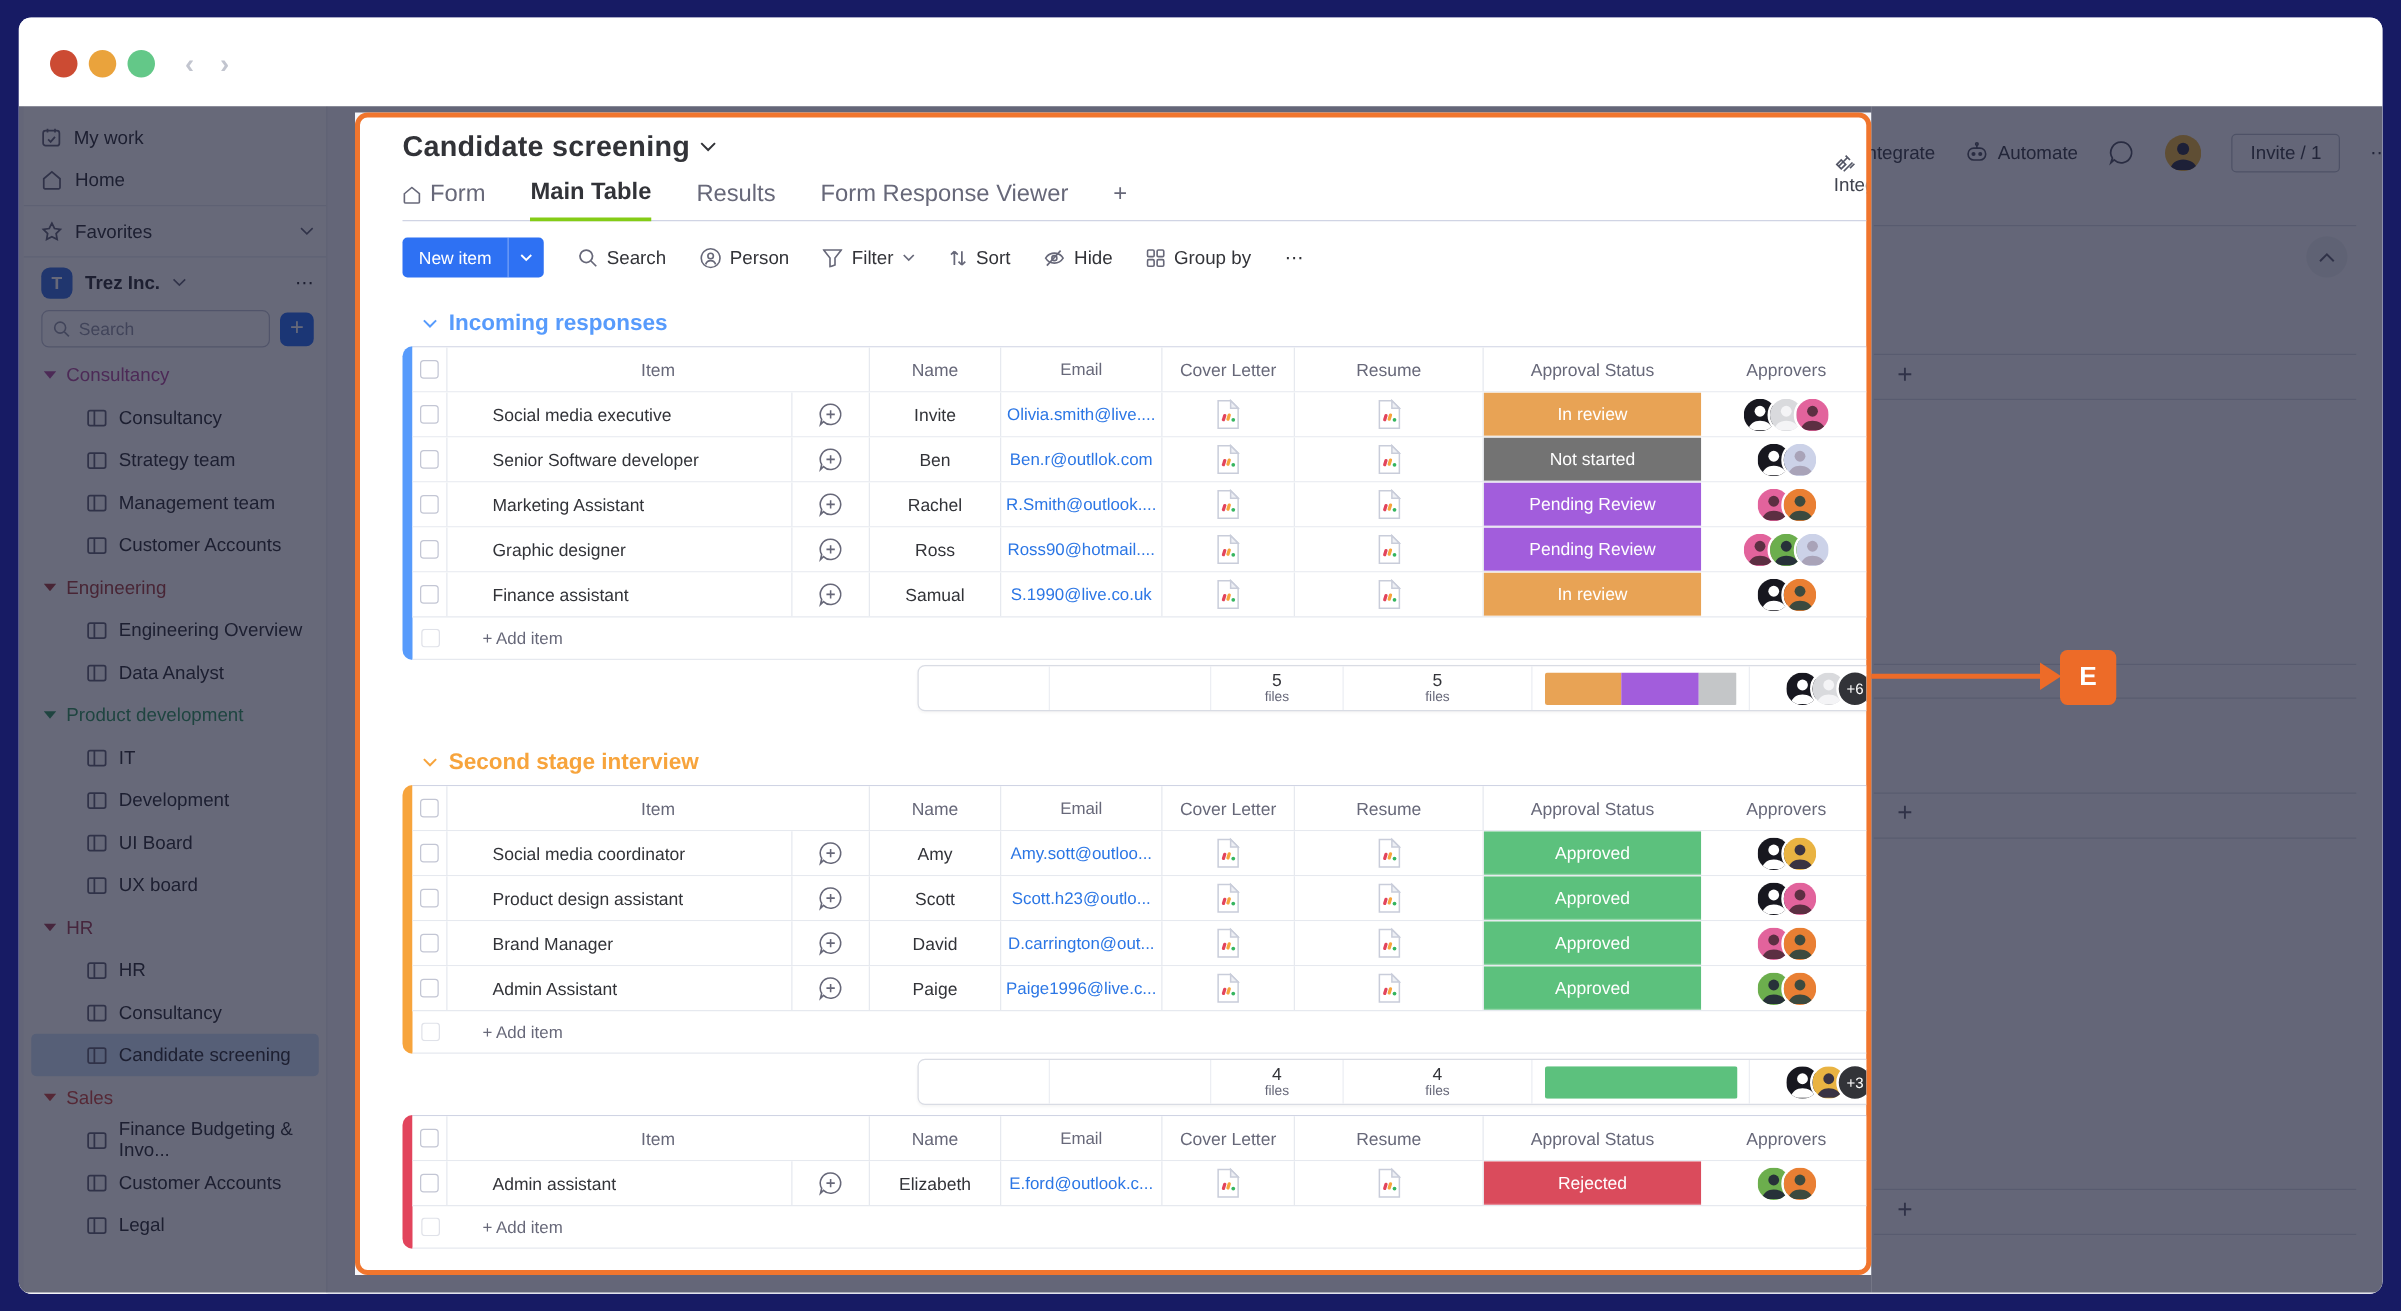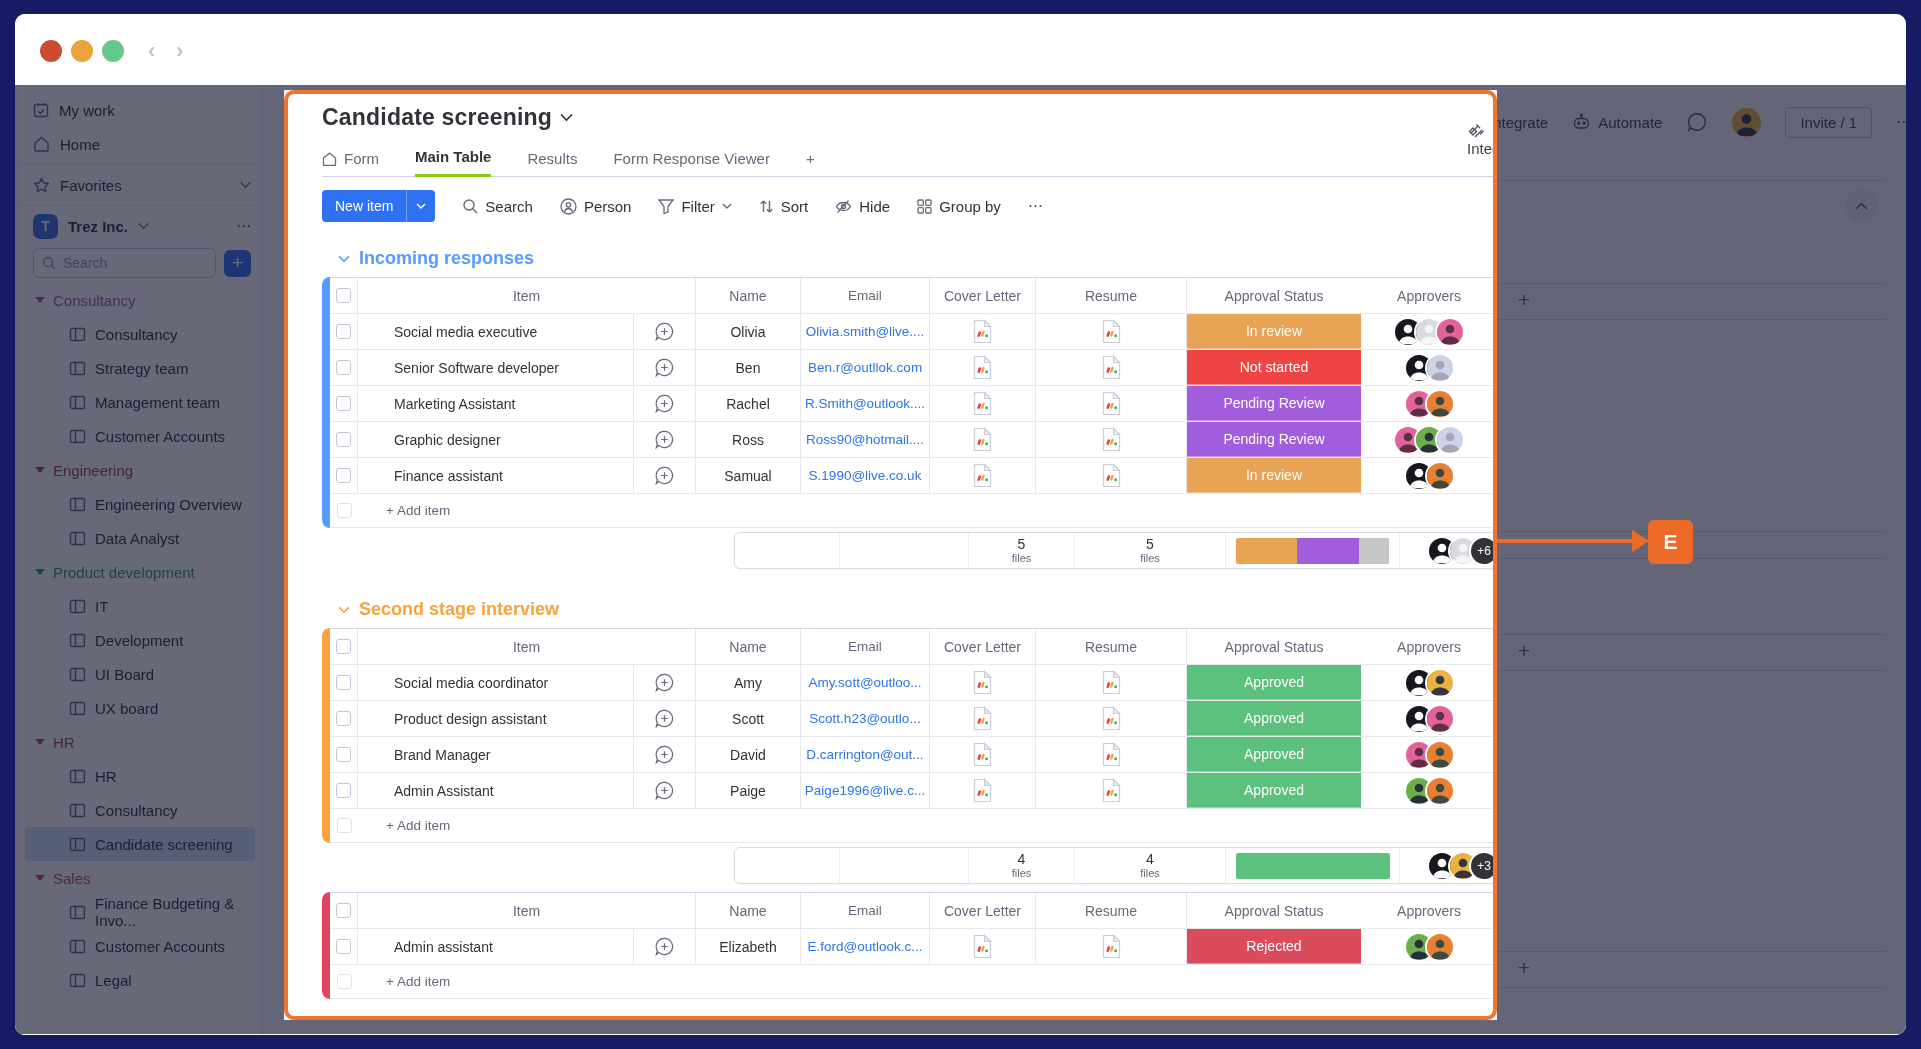--- a/index.html
+++ b/index.html
@@ -45,21 +45,21 @@
   
   .ov { position:absolute; background:rgba(17,21,46,0.64); z-index:20; }
   
   .panel { position:absolute; left:269px; top:5px; width:1213px; height:930px; background:#fff;
            border:4px solid #f0752d; border-radius:10px; z-index:30; overflow:hidden; padding-left:34px; }
   .board-title { margin-top:10px; display:flex; align-items:center; gap:8px; }
   .board-title h1 { font-size:23px; font-weight:bold; color:#323338; letter-spacing:.2px; }
   .clipbar { position:absolute; left:1179px; top:28px; display:flex; align-items:center; gap:24px;
              font-size:15px; color:#40434e; white-space:nowrap; }
   .tabs { display:flex; align-items:flex-end; gap:36px; margin-top:16px; height:30px;
-          border-bottom:1px solid #d0d4e4; width:1175px; font-size:15px; color:#676879; }
+          border-bottom:1px solid #d0d4e4; width:1175px; font-size:19px; color:#676879; }
   .tab { padding-bottom:9px; display:flex; gap:7px; align-items:center; }
   .tab.active { color:#323338; border-bottom:3px solid #84cc16; margin-bottom:-1px; font-weight:bold; }
   .toolbar { margin-top:13px; display:flex; align-items:center; gap:27px; font-size:15px; color:#323338; }
   .newitem { display:flex; background:#2e71f3; color:#fff; border-radius:4px; overflow:hidden; font-size:14px; }
   .newitem .main { padding:8px 13px; }
   .newitem .split { padding:8px 9px; border-left:1px solid rgba(255,255,255,.35); display:flex; align-items:center; }
   .tbtn { display:flex; align-items:center; gap:7px; }
   
   .gtitle { display:flex; align-items:center; gap:9px; font-size:18px; font-weight:bold; margin-left:16px; }
   .gtable { display:flex; width:1175px; margin-top:8px; }
@@ -543,21 +543,21 @@
                 </div>
                 <div class="cell c-item">Social media executive</div>
                 <div class="cell c-chat">
                   <span>
                     <svg width="21" height="21" viewBox="0 0 22 22" fill="none" stroke="#676879" stroke-width="1.3">
                       <path d="M11 2.5a8.5 8.5 0 1 1-6 14.6L2.5 19.5l1-4.2A8.5 8.5 0 0 1 11 2.5z"></path>
                       <path d="M11 7.5v7M7.5 11h7"></path>
                     </svg>
                   </span>
                 </div>
-                <div class="cell c-name">Olivia</div>
+                <div class="cell c-name">Invite</div>
                 <div class="cell c-email">Olivia.smith@live....</div>
                 <div class="cell c-cover">
                   <span>
                     <svg width="21" height="25" viewBox="0 0 21 25">
                       <path d="M2.5 1.5h10l6 6v16h-16z" fill="#fff" stroke="#c9cdda" stroke-width="1.2"></path>
                       <path d="M12.5 1.5l6 6h-6z" fill="#eef0f5" stroke="#c9cdda" stroke-width="1.2"></path>
                       <rect x="6" y="12" width="2.6" height="6" rx="1.3" transform="rotate(18 7 15)" fill="#e2445c"></rect>
                       <rect x="9.6" y="11.6" width="2.6" height="6" rx="1.3" transform="rotate(18 10.6 14.6)" fill="#f7a43c"></rect>
                       <circle cx="14.6" cy="16.8" r="1.5" fill="#35b55f"></circle>
                     </svg>
@@ -634,21 +634,21 @@
                     <svg width="21" height="25" viewBox="0 0 21 25">
                       <path d="M2.5 1.5h10l6 6v16h-16z" fill="#fff" stroke="#c9cdda" stroke-width="1.2"></path>
                       <path d="M12.5 1.5l6 6h-6z" fill="#eef0f5" stroke="#c9cdda" stroke-width="1.2"></path>
                       <rect x="6" y="12" width="2.6" height="6" rx="1.3" transform="rotate(18 7 15)" fill="#e2445c"></rect>
                       <rect x="9.6" y="11.6" width="2.6" height="6" rx="1.3" transform="rotate(18 10.6 14.6)" fill="#f7a43c"></rect>
                       <circle cx="14.6" cy="16.8" r="1.5" fill="#35b55f"></circle>
                     </svg>
                   </span>
                 </div>
                 <div class="cell c-status">
-                  <div class="statusfill" style="background: #ef4444;">Not started</div>
+                  <div class="statusfill" style="background: #737373;">Not started</div>
                 </div>
                 <div class="cell c-appr">
                   <span class="avgroup">
                     <span class="av">
                       <svg width="26" height="26" viewBox="0 0 30 30">
                         <rect width="30" height="30" fill="#17171f"></rect>
                         <circle cx="15" cy="11.5" r="5" fill="#ffffff"></circle>
                         <path d="M4 29c1.2-6 5.8-8.8 11-8.8S25.8 23 27 29z" fill="#ffffff"></path>
                       </svg>
                     </span>

